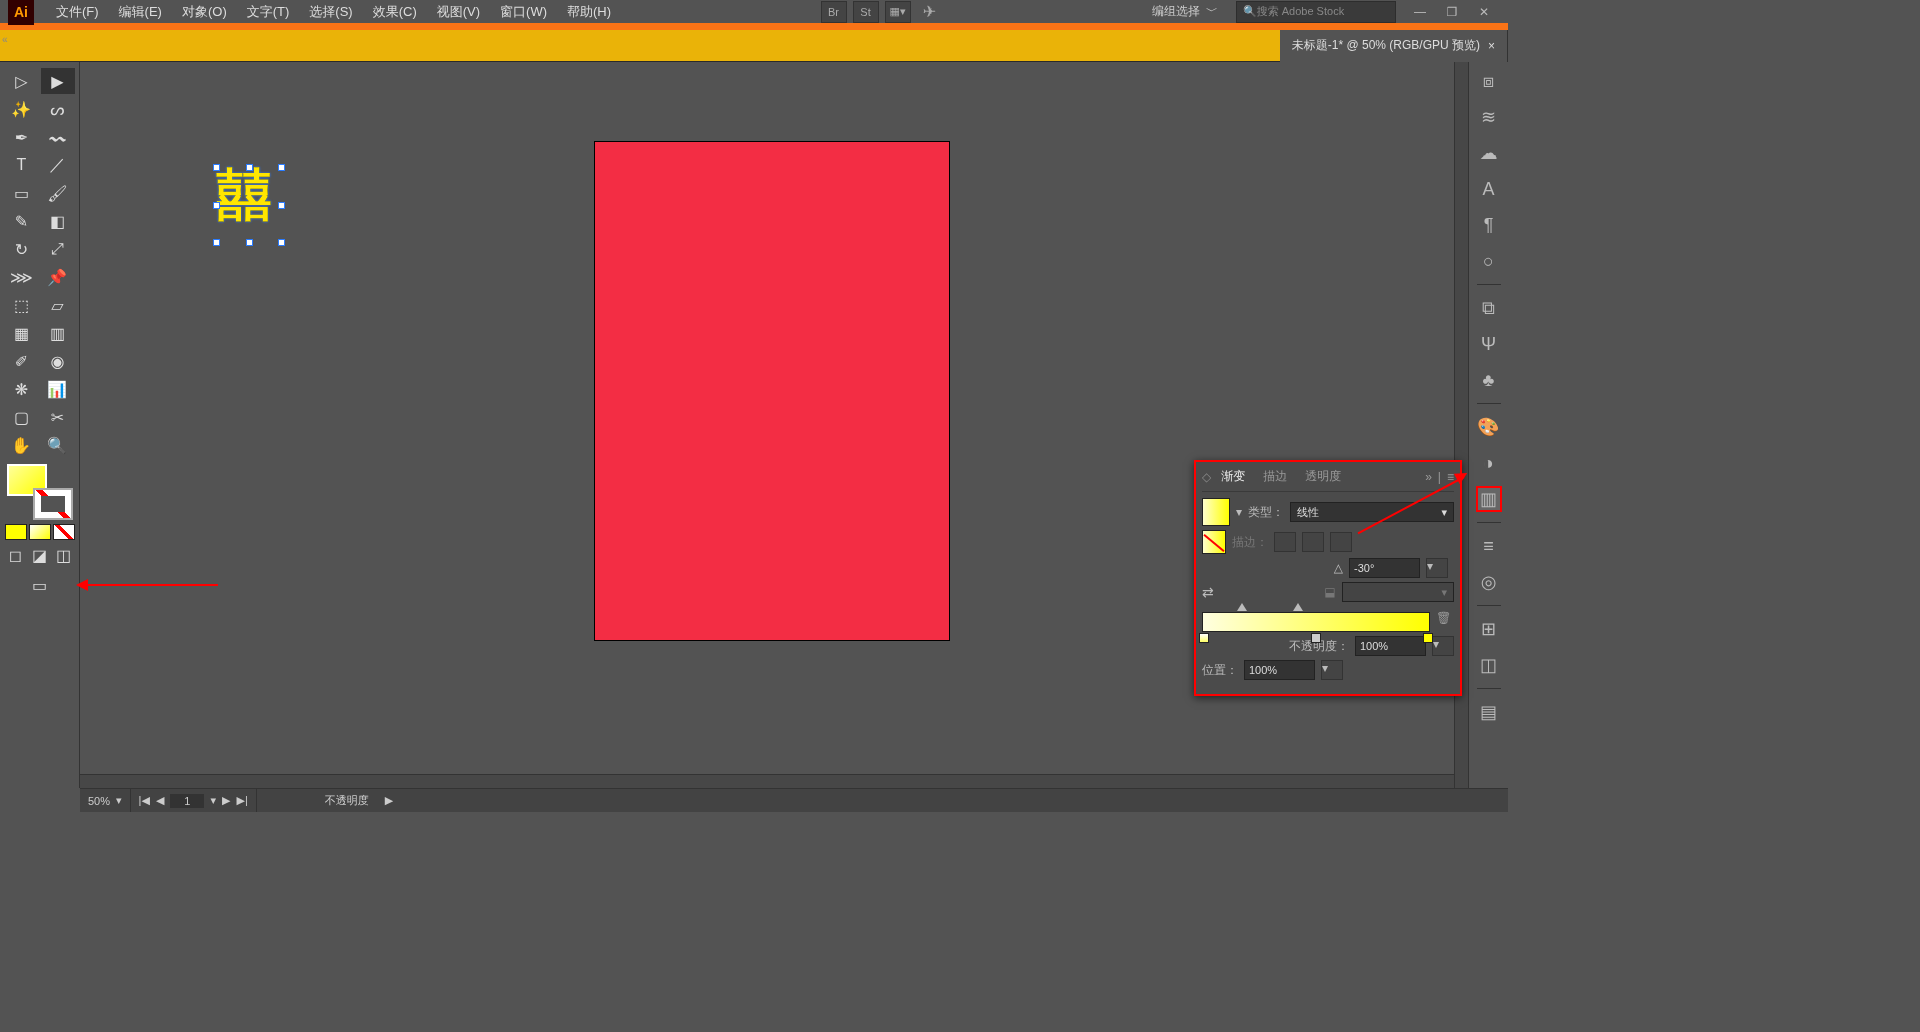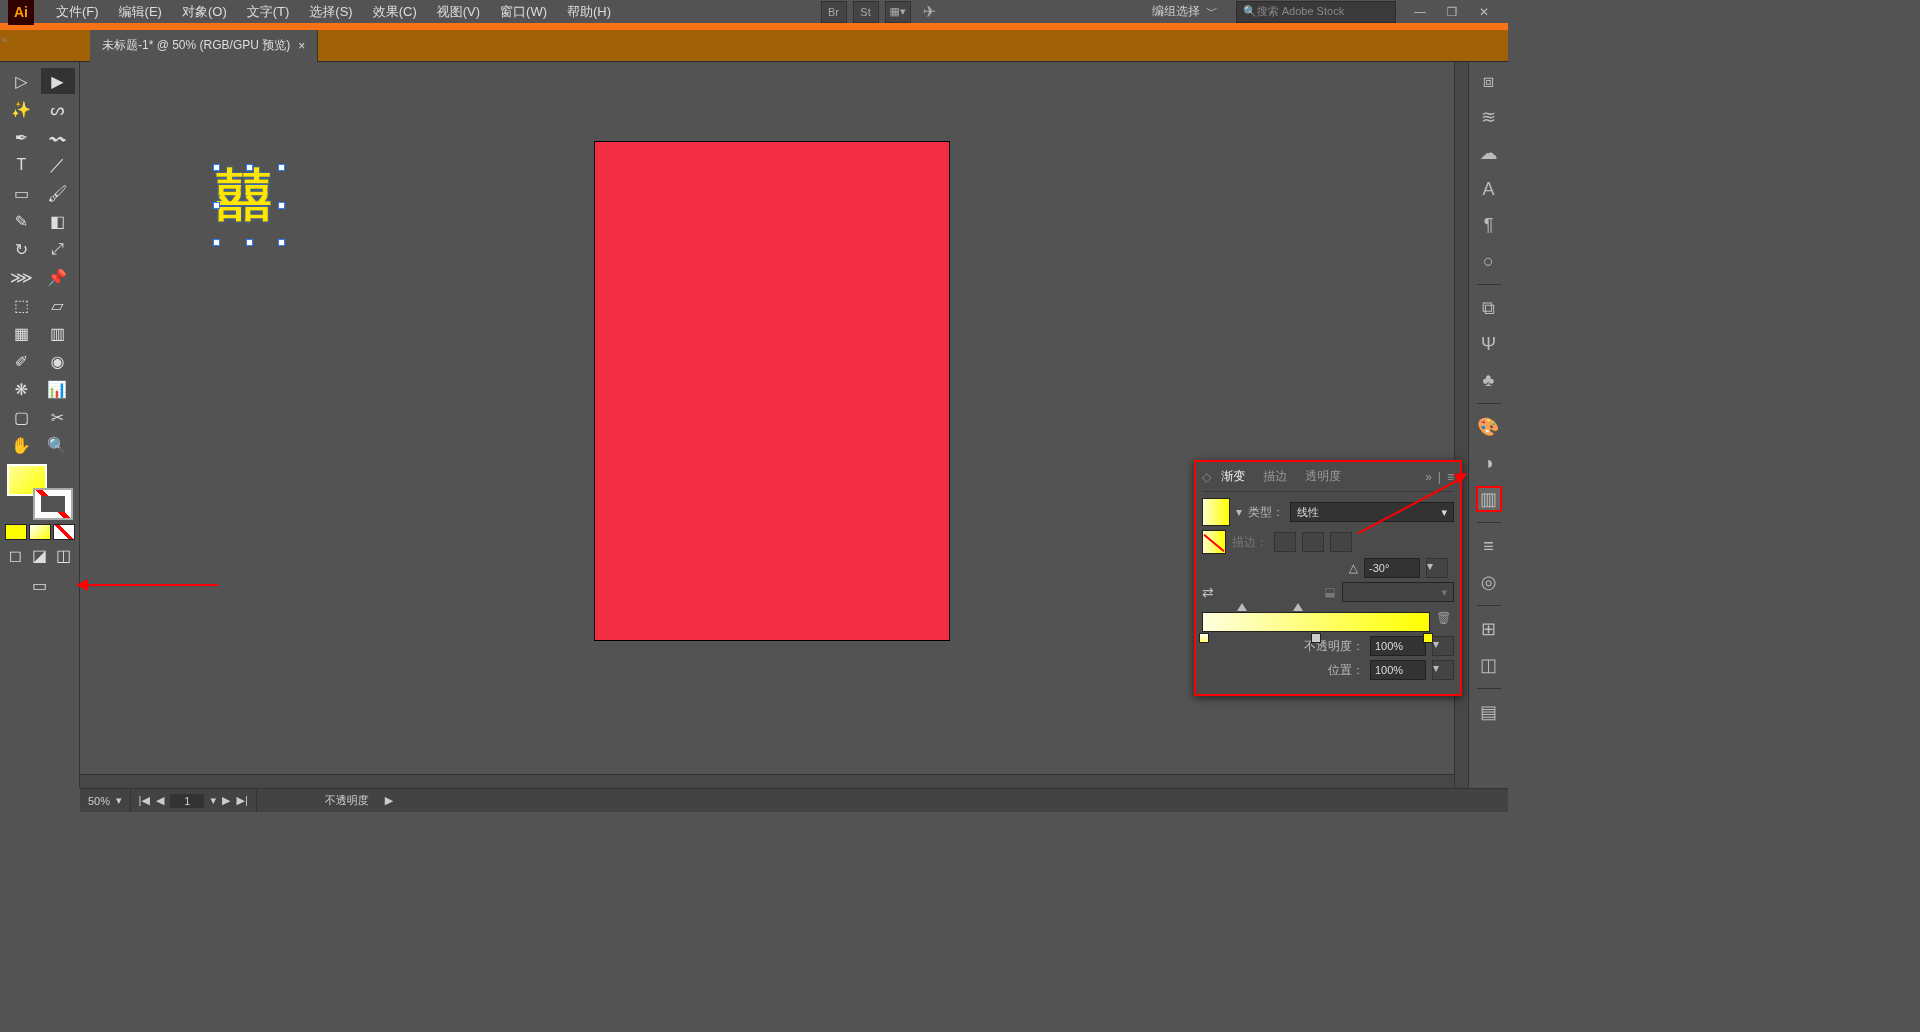--- a/index.html
+++ b/index.html
@@ -7,21 +7,21 @@
 
 .menubar { height: 30px; background: #535353; display: flex; align-items: center; padding: 0 8px; border-bottom: 7px solid #f97316; }
 .ai-logo { width: 26px; height: 26px; background: #310000; color: #ff9a00; font-weight: bold; font-size: 14px; display: flex; align-items: center; justify-content: center; margin-right: 12px; }
 .menu-item { padding: 4px 10px; color: #ddd; cursor: pointer; font-size: 13px; }
 .menubar-spacer { flex: 1; }
 .menubar-icon { width: 26px; height: 22px; background: #444; margin: 0 3px; display: flex; align-items: center; justify-content: center; font-size: 11px; color: #aaa; border: 1px solid #333; }
 .workspace-dd { padding: 4px 10px; font-size: 12px; color: #ccc; display: flex; align-items: center; gap: 6px; }
 .search-stock { background: #3a3a3a; border: 1px solid #2d2d2d; height: 22px; width: 160px; display: flex; align-items: center; padding: 0 6px; color: #888; font-size: 11px; margin: 0 8px; }
 .win-btn { width: 24px; height: 16px; margin: 0 4px; display: flex; align-items: center; justify-content: center; color: #bbb; }
 
-.tabbar { height: 32px; background: #a16207; display: flex; align-items: center; border-bottom: 1px solid #2a2a2a; padding-left: 90px; }
+.tabbar { height: 32px; background: #eab308; display: flex; align-items: center; border-bottom: 1px solid #2a2a2a; padding-left: 90px; justify-content: flex-end; }
 .dock-toggle { position: absolute; left: 2px; top: 34px; color: #888; font-size: 10px; }
 .doc-tab { height: 32px; background: #535353; padding: 0 12px; display: flex; align-items: center; gap: 8px; border-right: 1px solid #323232; color: #ddd; font-size: 12px; }
 
 .main-area { position: absolute; top: 62px; bottom: 24px; left: 0; right: 0; display: flex; }
 
 .toolbox { width: 80px; background: #535353; border-right: 1px solid #333; display: flex; flex-direction: column; align-items: center; padding-top: 6px; }
 .tool-grid { display: grid; grid-template-columns: 34px 34px; gap: 2px; }
 .tool-btn { width: 34px; height: 26px; display: flex; align-items: center; justify-content: center; color: #ddd; font-size: 16px; }
 .tool-btn.sel { background: #333; }
 .swatch-area { margin-top: 6px; width: 70px; height: 56px; position: relative; }
@@ -50,21 +50,21 @@
 .gp-tabs { display: flex; align-items: center; border-bottom: 1px solid #3a3a3a; padding-bottom: 4px; margin-bottom: 6px; gap: 2px; font-size: 12px; color: #999; }
 .gp-tab { padding: 2px 8px; }
 .gp-tab.act { color: #eee; }
 .gp-tabs .sp { flex:1; }
 .gp-row { display: flex; align-items: center; gap: 6px; font-size: 12px; color: #bbb; margin: 4px 0; }
 .gp-thumb { width: 28px; height: 28px; background: linear-gradient(90deg,#ffffcc,#ffff00); border:1px solid #222; }
 .gp-thumb2 { width: 24px; height: 24px; background: linear-gradient(90deg,#ffffcc,#ffff00); border:1px solid #222; position:relative; }
 .gp-thumb2::after { content:""; position:absolute; left:-2px; right:-2px; top:50%; border-top:2px solid red; transform: rotate(40deg); }
 .gp-select { flex:1; background:#333; border:1px solid #222; height:20px; color:#ddd; padding:0 6px; font-size:11px; display:flex; align-items:center; justify-content:space-between; }
 .gp-select.dis { background:#444; color:#777; }
-.gp-input { width: 56px; height:20px; background:#333; border:1px solid #222; color:#ddd; font-size:11px; padding:0 4px; display:flex; align-items:center; justify-content:space-between; }
+.gp-input { width: 71px; height:20px; background:#333; border:1px solid #222; color:#ddd; font-size:11px; padding:0 4px; display:flex; align-items:center; justify-content:space-between; }
 .gp-small-btn { width:22px; height:20px; background:#444; border:1px solid #333; }
 .grad-bar { height: 20px; background: linear-gradient(90deg,#ffffe0,#ffff00); border:1px solid #222; margin: 6px 0 2px; position:relative; }
 .grad-bar .stop-d { position:absolute; top:-10px; width:0; height:0; border-left:5px solid transparent; border-right:5px solid transparent; border-bottom:8px solid #bbb; }
 .grad-bar .stop-b { position:absolute; bottom:-12px; width:10px; height:10px; background:#aaa; border:1px solid #222; }
 .trash { width:18px; height:18px; color:#999; }
 
 .arrow-red { position:absolute; z-index:100; pointer-events:none; }
 .arrow-red .line { position:absolute; background:#ff0000; height:2px; }
 .arrow-red .head { position:absolute; width:0; height:0; }
 
@@ -258,21 +258,21 @@
     </div>
     <div class="trash">🗑</div>
   </div>
   <div class="gp-row" style="justify-content:flex-end;margin-top:2px">
     <span>不透明度：</span>
     <div class="gp-input">
         <span>100%</span>
       </div>
     <div class="gp-small-btn">▾</div>
   </div>
-  <div class="gp-row" style="justify-content:flex-end">
+  <div class="gp-row" style="justify-content:flex-start">
     <span>位置：</span>
     <div class="gp-input">
         <span>100%</span>
       </div>
     <div class="gp-small-btn">▾</div>
   </div>
 </div>
 
 <div class="statusbar">
   <div class="status-seg">

